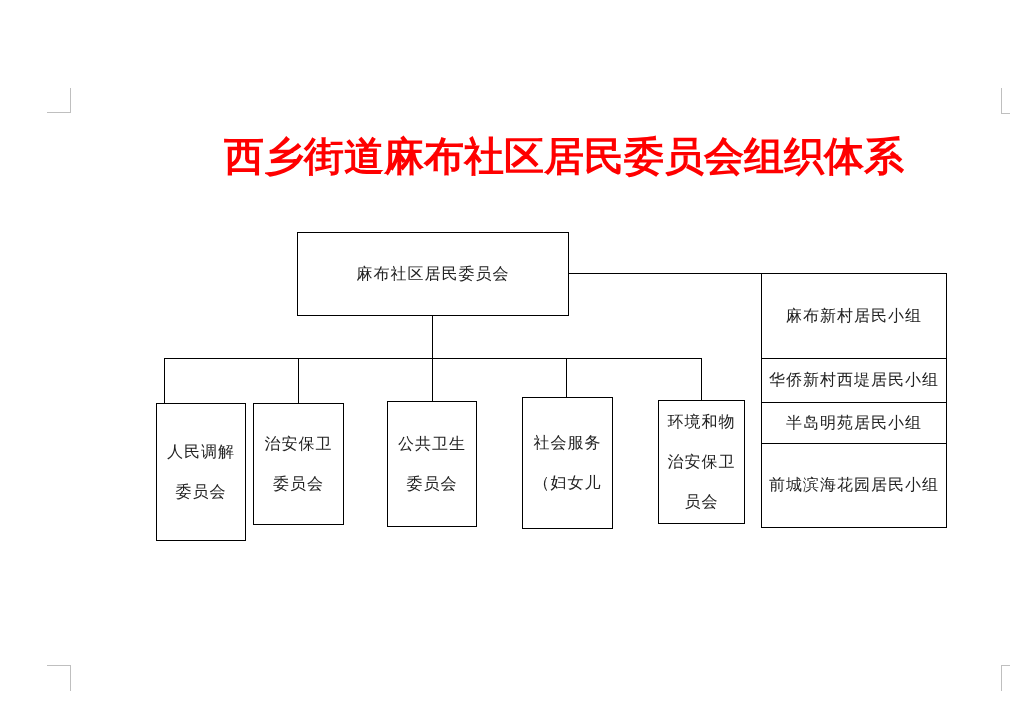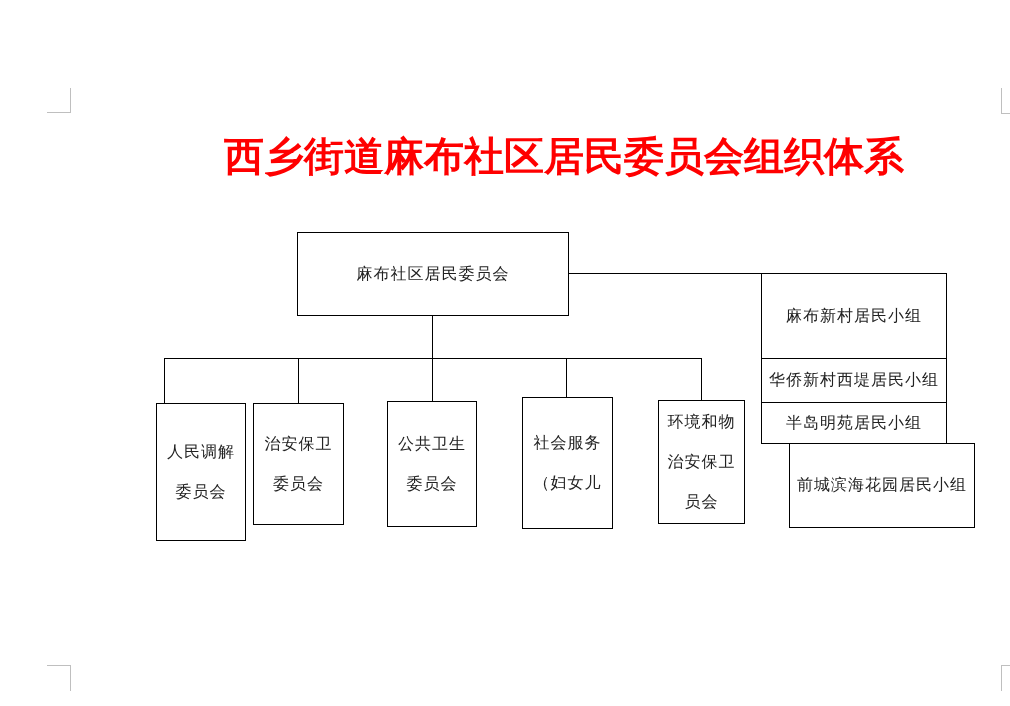--- a/index.html
+++ b/index.html
@@ -108,17 +108,17 @@
 
   <div class="obox" style="left:761px;top:273px;width:186px;height:86px;">
     <span class="single">麻布新村居民小组</span>
   </div>
   <div class="obox" style="left:761px;top:402px;width:186px;height:42px;">
     <span class="single">半岛明苑居民小组</span>
   </div>
   <div class="obox" style="left:761px;top:358px;width:186px;height:45px;">
     <span class="single">华侨新村西堤居民小组</span>
   </div>
-  <div class="obox" style="left:761px;top:443px;width:186px;height:85px;margin-left:28px;">
+  <div class="obox" style="left:761px;top:443px;width:186px;height:85px;">
     <span class="single">前城滨海花园居民小组</span>
   </div>
 
 </div>
 
 </body></html>

